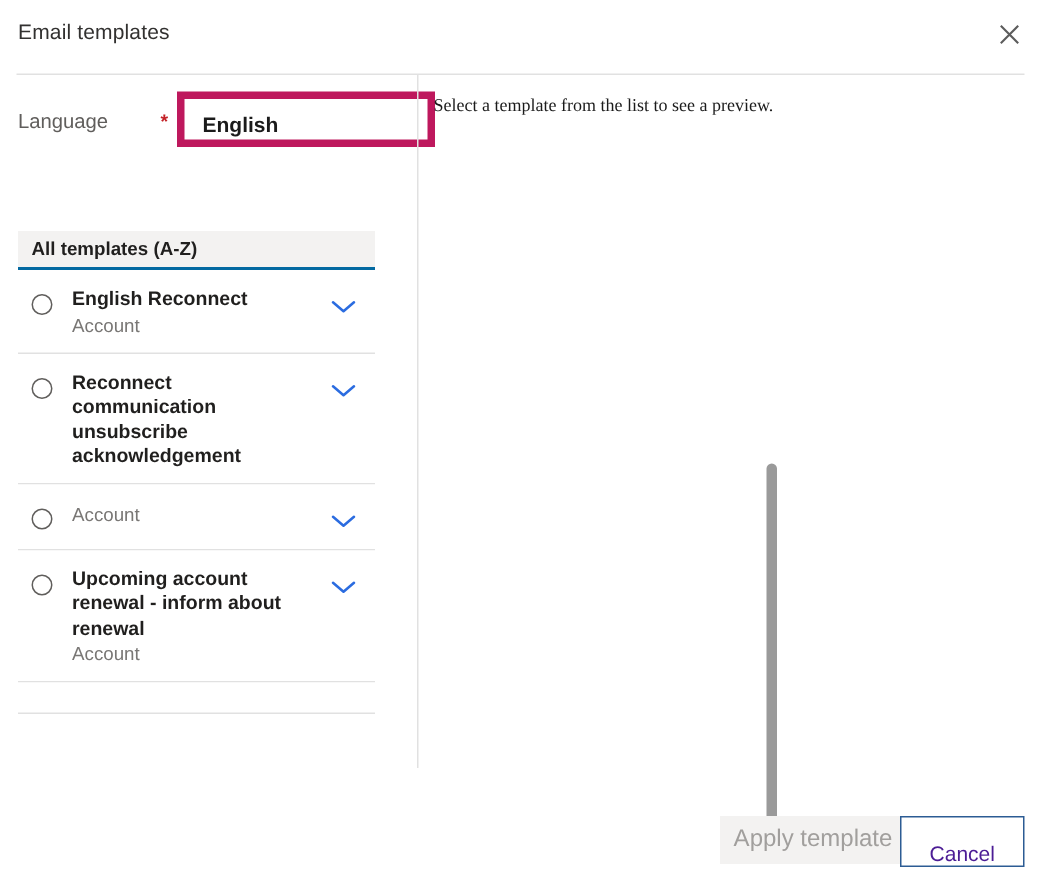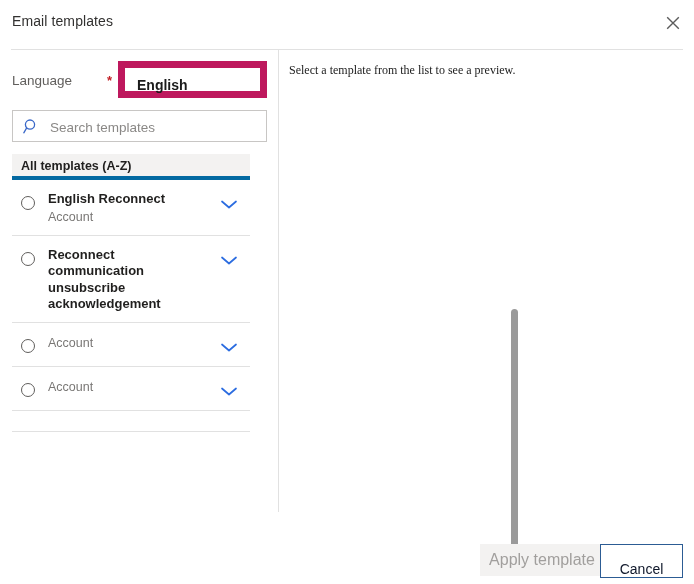--- a/index.html
+++ b/index.html
@@ -67,22 +67,22 @@
   #language-required {
     position: absolute;
     left: 107px; top: 12px;
     font-size: 13px;
     color: #c32026;
     font-weight: 700;
   }
   #language-field {
     position: absolute;
     left: 118px; top: 0;
-    width: 149px; height: 37px;
-    border: 7px solid #be185d;
+    width: 172px; height: 37px;
+    border: 5px solid #be185d;
     background: #ffffff;
     box-sizing: border-box;
   }
   #language-value {
     position: absolute;
     left: 12px; top: 9px;
     font-size: 14px;
     font-weight: 700;
     color: #1b1b1b;
   }
@@ -117,21 +117,21 @@
   #template-list-region {
     position: absolute;
     left: 0; top: 104px;
     width: 278px; height: 358px;
   }
   #list-group-header {
     position: absolute;
     left: 12px; top: 0;
     width: 238px; height: 26px;
     background: #f3f2f1;
-    border-bottom: 4px solid #0369a1;
+    border-bottom: 2px solid #0369a1;
     box-sizing: border-box;
   }
   #list-group-header-label {
     position: absolute;
     left: 9px; top: 5px;
     font-size: 12.5px;
     font-weight: 700;
     color: #201f1e;
   }
 
@@ -243,21 +243,21 @@
     font-size: 16px;
     cursor: default;
     padding: 0;
   }
   #cancel-button {
     position: absolute;
     left: 600px; top: 32px;
     width: 83px; height: 32px;
     background: #ffffff;
     border: 1px solid #2c5c94;
-    color: #0f172a;
+    color: #4c1d95;
     font-family: "Liberation Sans", sans-serif;
     font-size: 14px;
     cursor: pointer;
     padding: 16px;
     box-sizing: border-box;
   }
 </style>
 </head>
 <body>
 
@@ -276,29 +276,20 @@
 <div id="left-pane">
 
   <div id="language-row">
     <div id="language-label">Language</div>
     <div id="language-required">*</div>
     <div id="language-field">
       <div id="language-value">English</div>
     </div>
   </div>
 
-  <div id="search-box">
-    <span id="search-icon">
-      <svg width="17" height="17" viewBox="0 0 17 17" aria-hidden="true">
-        <circle cx="7" cy="6.6" r="4.6" stroke="#3a68c8" stroke-width="1.3" fill="none"></circle>
-        <path d="M3.4 10.4 L0.8 14.8" stroke="#3a68c8" stroke-width="1.3" fill="none" stroke-linecap="round"></path>
-      </svg>
-    </span>
-    <input id="search-input" type="text" placeholder="Search templates" style="">
-  </div>
 
   <div id="template-list-region">
     <div id="list-group-header">
       <div id="list-group-header-label">All templates (A-Z)</div>
     </div>
     <div id="template-list">
         <div class="template-row">
           <div class="row-radio"></div>
           <div class="row-text">
             <div class="row-title">English Reconnect</div>
@@ -322,20 +313,21 @@
           <div class="row-text">
             <div class="row-subtitle">Account</div>
           </div>
           <span class="row-chevron"><svg width="26" height="20" viewBox="0 0 26 20" aria-hidden="true">
               <path d="M6 7.5 L13 13.5 L20 7.5" stroke="#2b6ce0" stroke-width="1.7" fill="none" stroke-linecap="round" stroke-linejoin="round"></path>
             </svg></span>
         </div>
         <div class="template-row">
           <div class="row-radio"></div>
           <div class="row-text">
+            <div class="row-title">Upcoming account renewal - inform about renewal</div>
             <div class="row-subtitle">Account</div>
           </div>
           <span class="row-chevron"><svg width="26" height="20" viewBox="0 0 26 20" aria-hidden="true">
               <path d="M6 7.5 L13 13.5 L20 7.5" stroke="#2b6ce0" stroke-width="1.7" fill="none" stroke-linecap="round" stroke-linejoin="round"></path>
             </svg></span>
         </div>
         <div class="template-row"></div>
       </div>
   </div>
 

